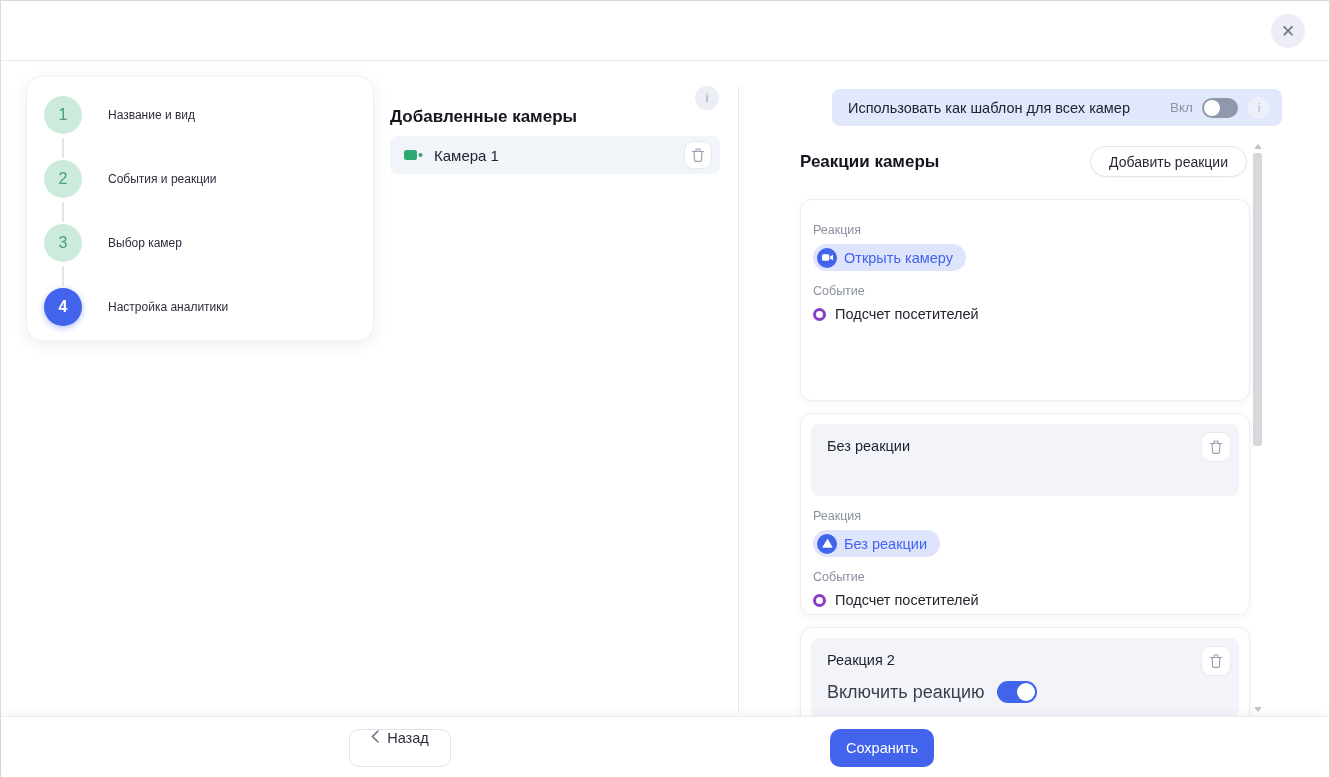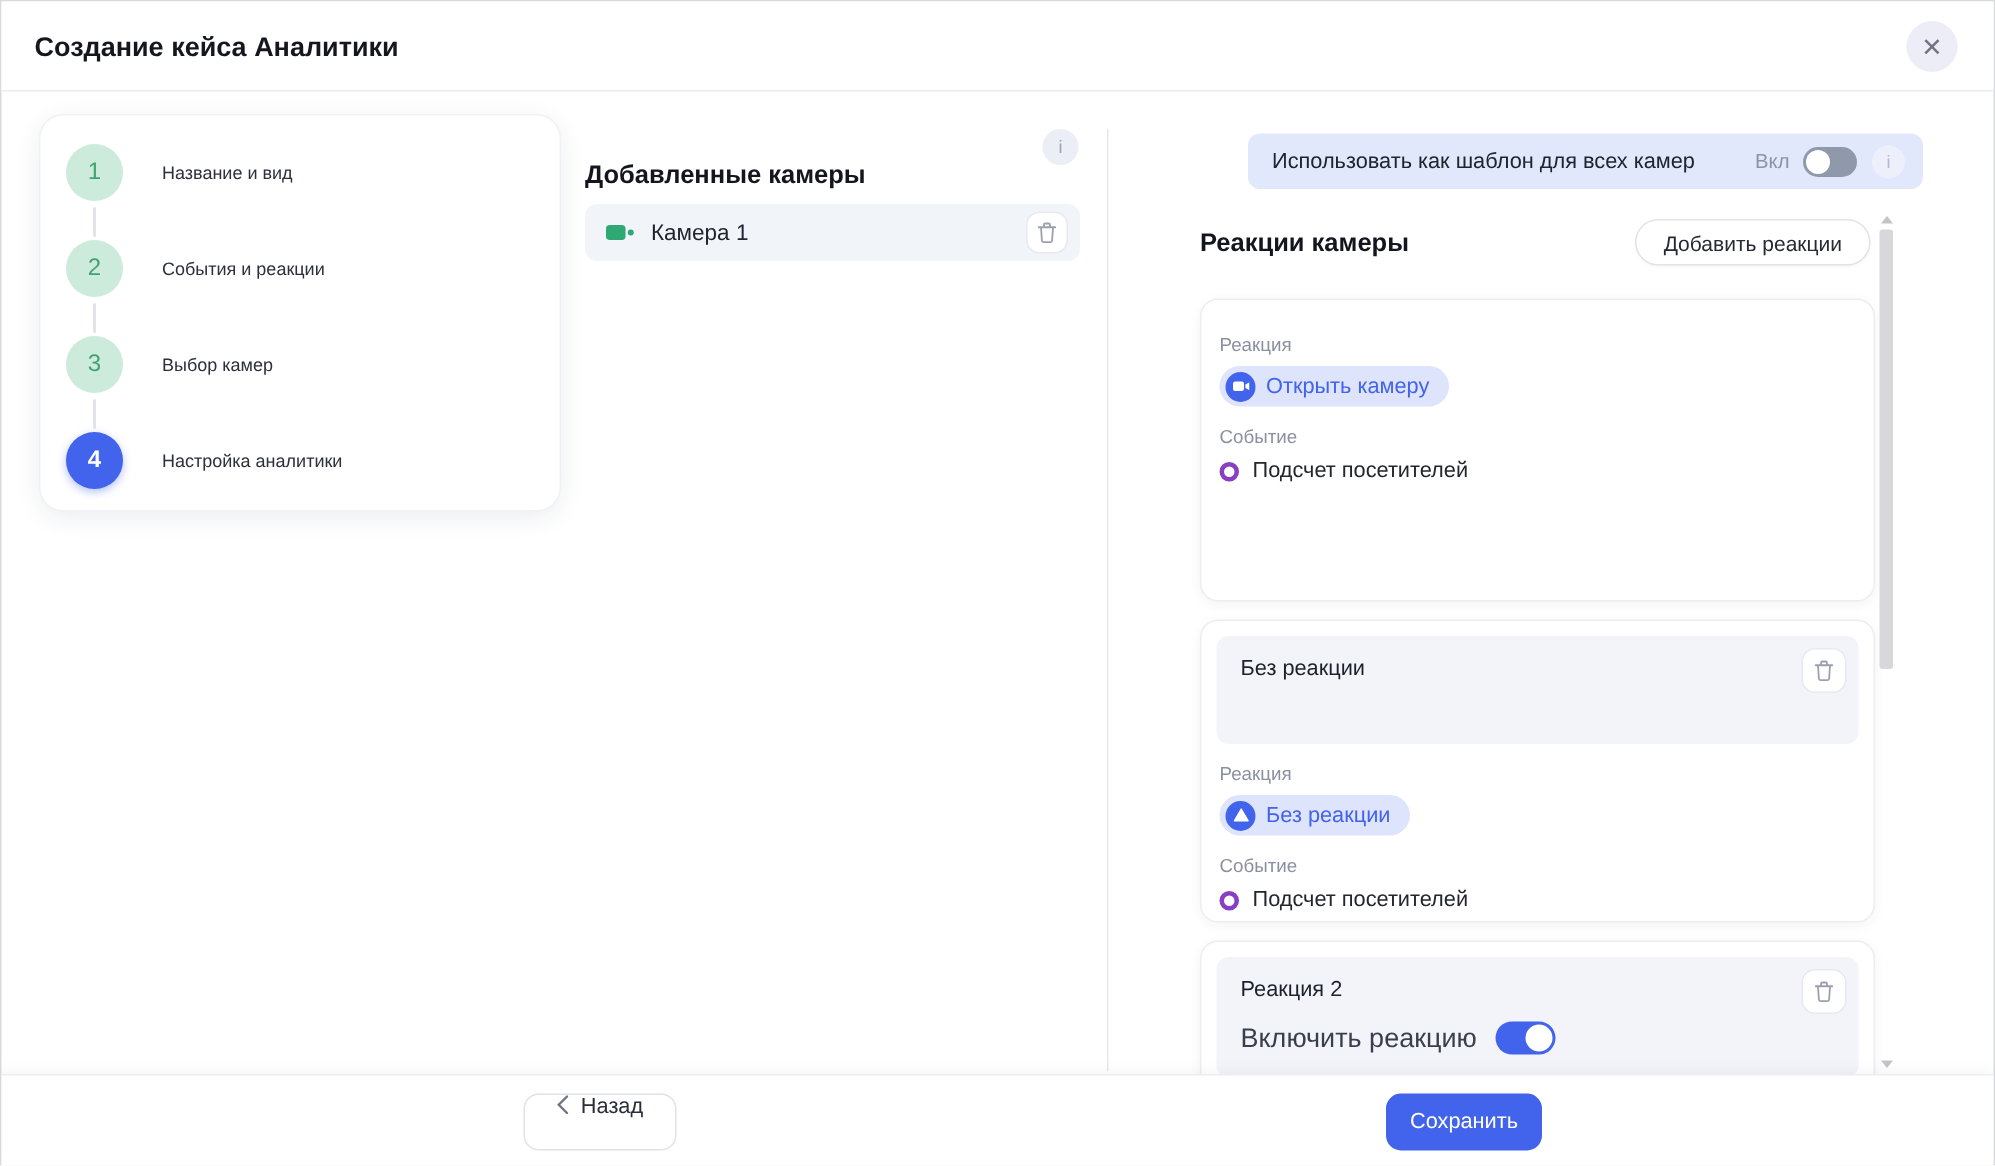--- a/index.html
+++ b/index.html
@@ -88,30 +88,29 @@
   .sb-arrow-down { bottom:2px; border-top:5px solid #c3c4ca; }
   .sb-thumb { position:absolute; left:0; top:11px; width:9px; height:293px; background:#d8d8dc; border-radius:2px; cursor:pointer; }
 
   
   .footer { position:absolute; left:0; top:715px; width:100%; height:62px; background:#fff;
     border-top:1px solid #ededf1; box-shadow:0 -3px 8px rgba(30,34,60,0.04); z-index:5; }
   .back-btn { position:absolute; left:348px; top:12px; width:102px; height:38px; background:#fff;
     border:1px solid #dfe2e9; border-radius:10px; display:flex; align-items:flex-start; justify-content:center; gap:8px;
     font-size:14.5px; color:#2a2e3a; cursor:pointer; font-family:inherit; }
   .back-btn svg { width:8px; height:13px; }
-  .save-btn { position:absolute; left:923px; top:12px; width:104px; height:38px; background:#4263eb; border:none;
+  .save-btn { position:absolute; left:829px; top:12px; width:104px; height:38px; background:#4263eb; border:none;
     border-radius:10px; color:#fff; font-size:14.5px; cursor:pointer; font-family:inherit; }
 </style>
 </head>
 <body>
 
 <div class="app">
 
   <div class="header">
-    <div class="header-title">Создание кейса Аналитики</div>
     <button class="close-btn">
       <span>✕</span>
     </button>
   </div>
 
   <div class="stepper-card">
     <div class="step step--done" style="top:19px;">
       <div class="step-circle">1</div>
       <div class="step-label">Название и вид</div>
     </div>

